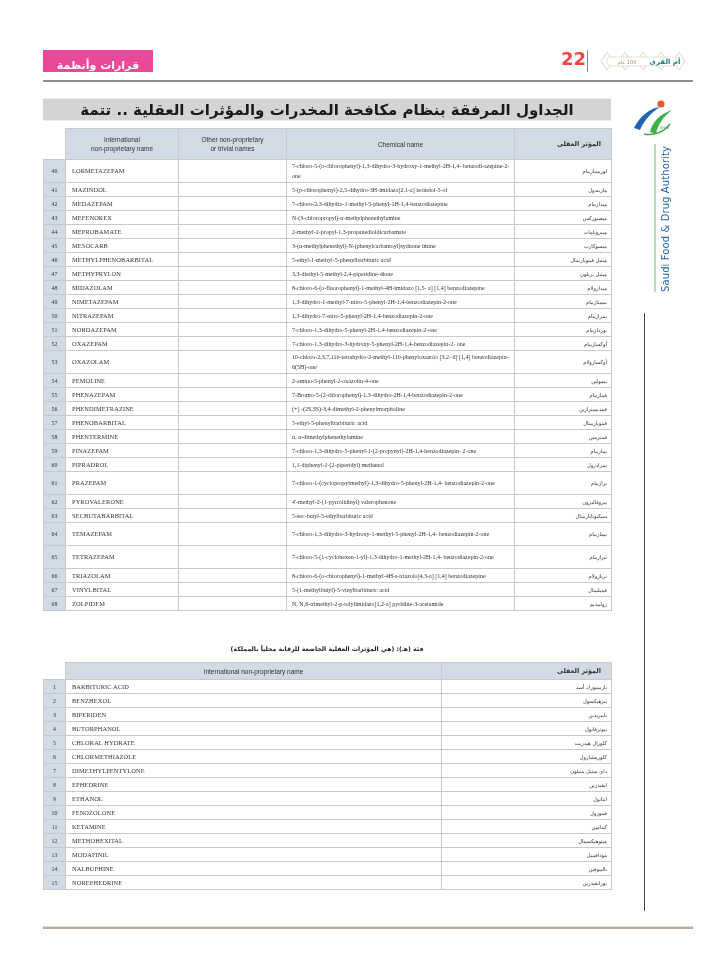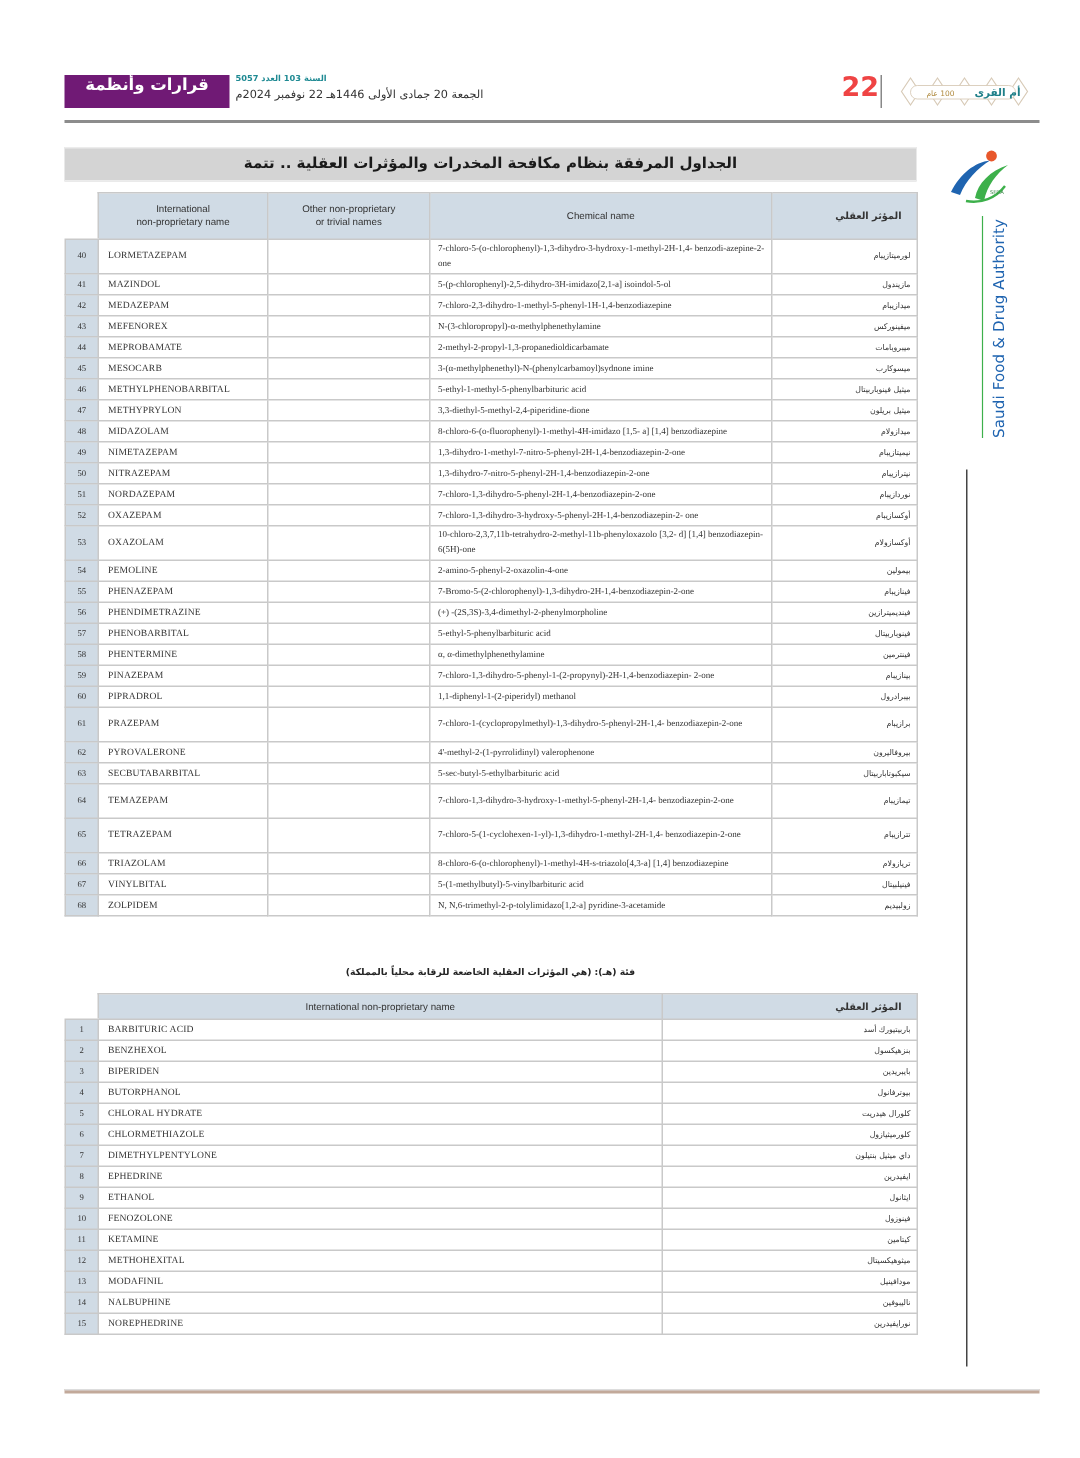--- a/index.html
+++ b/index.html
@@ -1,37 +1,37 @@
 <!DOCTYPE html>
 <html><head>
 <meta charset="utf-8">
 <style>
   html, body { margin: 0; padding: 0; background: #ffffff; }
   body { width: 720px; height: 972px; position: relative; overflow: hidden; font-family: "Liberation Serif", serif; color: #222; }
 
   
   .masthead { position: absolute; left: 43px; top: 48px; width: 650px; height: 26px; }
-  .section-badge { position: absolute; left: 0; top: 2px; width: 110px; height: 22px; background: #701a75; color: #fff; font-family: "DejaVu Sans", sans-serif; font-weight: bold; font-size: 11px; display: flex; align-items: flex-start; justify-content: center; direction: rtl; }
+  .section-badge { position: absolute; left: 0; top: 2px; width: 110px; height: 22px; background: #ec4899; color: #fff; font-family: "DejaVu Sans", sans-serif; font-weight: bold; font-size: 11px; display: flex; align-items: flex-end; justify-content: center; direction: rtl; }
   .issue-info { position: absolute; left: 114px; top: 1px; direction: rtl; text-align: left; font-family: "DejaVu Sans", sans-serif; }
   .issue-info .issue-line { font-size: 5.5px; color: #1f8a93; font-weight: bold; line-height: 8px; }
   .issue-info .date-line { font-size: 7.5px; color: #333; line-height: 11px; }
   .page-num { position: absolute; left: 518px; top: 0px; font-family: "DejaVu Sans", sans-serif; font-weight: bold; font-size: 18px; color: #ef4444; }
   .page-sep { position: absolute; left: 544px; top: 2px; width: 1px; height: 22px; background: #888; }
   .paper-logo { position: absolute; left: 550px; top: 1px; width: 100px; height: 24px; }
   .masthead-rule { position: absolute; left: 43px; top: 80px; width: 650px; height: 2px; background: #8c8c8c; }
 
   
   .sfda-logo { position: absolute; left: 622px; top: 98px; width: 62px; height: 190px; }
   .sfda-mark { position: absolute; left: 8px; top: 0; width: 44px; height: 40px; }
   .sfda-text { position: absolute; left: 0; top: 44px; width: 62px; height: 150px; }
   .side-rule { position: absolute; left: 644px; top: 313px; width: 1px; height: 598px; background: #444; }
 
   
   .title-band { position: absolute; left: 43px; top: 98px; width: 568px; height: 21px; background: #d4d4d4; border-top: 1px solid #ececec; border-bottom: 1px solid #ececec; display: flex; align-items: center; justify-content: center; }
-  .title-band span { font-family: "DejaVu Sans", sans-serif; font-weight: bold; font-size: 10px; direction: rtl; color: #1a1a1a; }
+  .title-band span { font-family: "DejaVu Sans", sans-serif; font-weight: bold; font-size: 15px; direction: rtl; color: #1a1a1a; }
 
   
   table { border-collapse: collapse; position: absolute; table-layout: fixed; }
   td, th { border: 1px solid #c9c9c9; padding: 0 4px; }
   th { background: #d0dbe5; font-family: "Liberation Sans", sans-serif; font-weight: normal; font-size: 6.5px; color: #333; line-height: 9px; }
   th.ar { font-family: "DejaVu Sans", sans-serif; font-weight: bold; font-size: 6.5px; direction: rtl; text-align: right; padding-right: 10px; margin-left: 32px; }
   th.blank { background: #fff; border: none; border-bottom: 1px solid #c9c9c9; }
   td { font-size: 6.2px; color: #333; height: 13px; line-height: 10px; }
   td.num { background: #d0dbe5; text-align: center; font-size: 5.8px; padding: 0; }
   td.inn { padding-left: 6px; font-size: 6.4px; letter-spacing: 0.1px; }
@@ -47,24 +47,20 @@
   .subheading { position: absolute; left: 43px; top: 645px; width: 568px; text-align: center; font-family: "DejaVu Sans", sans-serif; font-weight: bold; font-size: 6.2px; direction: rtl; color: #222; }
 
   .footer-rule { position: absolute; left: 43px; top: 926px; width: 650px; height: 2px; background: #c2a99a; border-top: 1px solid #ddd; }
 </style>
 </head>
 <body>
 
 <div class="masthead">
   <div class="section-badge">
     <span>قرارات وأنظمة</span>
-  </div>
-  <div class="issue-info">
-    <div class="issue-line">السنة 103 العدد 5057</div>
-    <div class="date-line">الجمعة 20 جمادى الأولى 1446هـ 22 نوفمبر 2024م</div>
   </div>
   <div class="page-num">22</div>
   <div class="page-sep"></div>
   <svg class="paper-logo" viewBox="0 0 100 24">
     <g fill="none" stroke="#d8cbb8" stroke-width="0.8">
       <path d="M8 12 L14 3 L20 12 L14 21 Z"></path>
       <path d="M26 12 L32 3 L38 12 L32 21 Z"></path>
       <path d="M44 12 L50 3 L56 12 L50 21 Z"></path>
       <path d="M62 12 L68 3 L74 12 L68 21 Z"></path>
       <path d="M80 12 L86 3 L92 12 L86 21 Z"></path>

